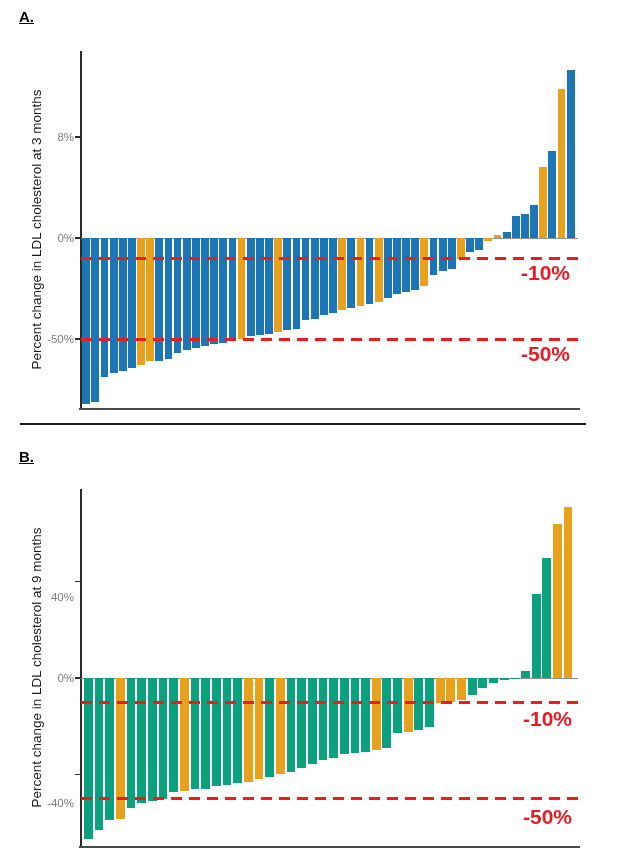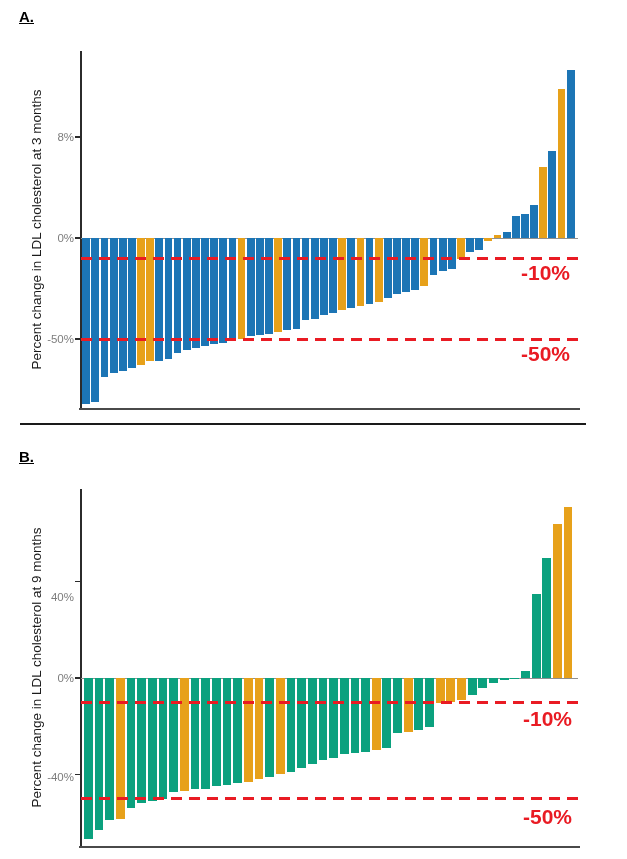--- a/index.html
+++ b/index.html
@@ -174,15 +174,15 @@
 <div class="tick-label" style="top: 132px; color: rgb(125, 125, 125);">8%</div>
     <div class="tick-mark" style="top: 136.25px; background: rgb(43, 43, 43);"></div>
     <div class="tick-label" style="top: 233px; color: rgb(125, 125, 125);">0%</div>
     <div class="tick-mark" style="top: 237.25px; background: rgb(43, 43, 43);"></div>
     <div class="tick-label" style="top: 334px; color: rgb(125, 125, 125);">-50%</div>
     <div class="tick-mark" style="top: 338.25px; background: rgb(43, 43, 43);"></div>
     <div class="tick-label" style="top: 592px; color: rgb(125, 125, 125);">40%</div>
     <div class="tick-mark" style="top: 580.85px; background: rgb(43, 43, 43);"></div>
     <div class="tick-label" style="top: 673px; color: rgb(125, 125, 125);">0%</div>
     <div class="tick-mark" style="top: 677.25px; background: rgb(43, 43, 43);"></div>
-    <div class="tick-label" style="top: 772px; color: rgb(125, 125, 125);">-40%</div>
+    <div class="tick-label" style="top: 798px; color: rgb(125, 125, 125);">-40%</div>
     <div class="tick-mark" style="top: 773.65px; background: rgb(43, 43, 43);"></div>
   </div>
 
 </body></html>

